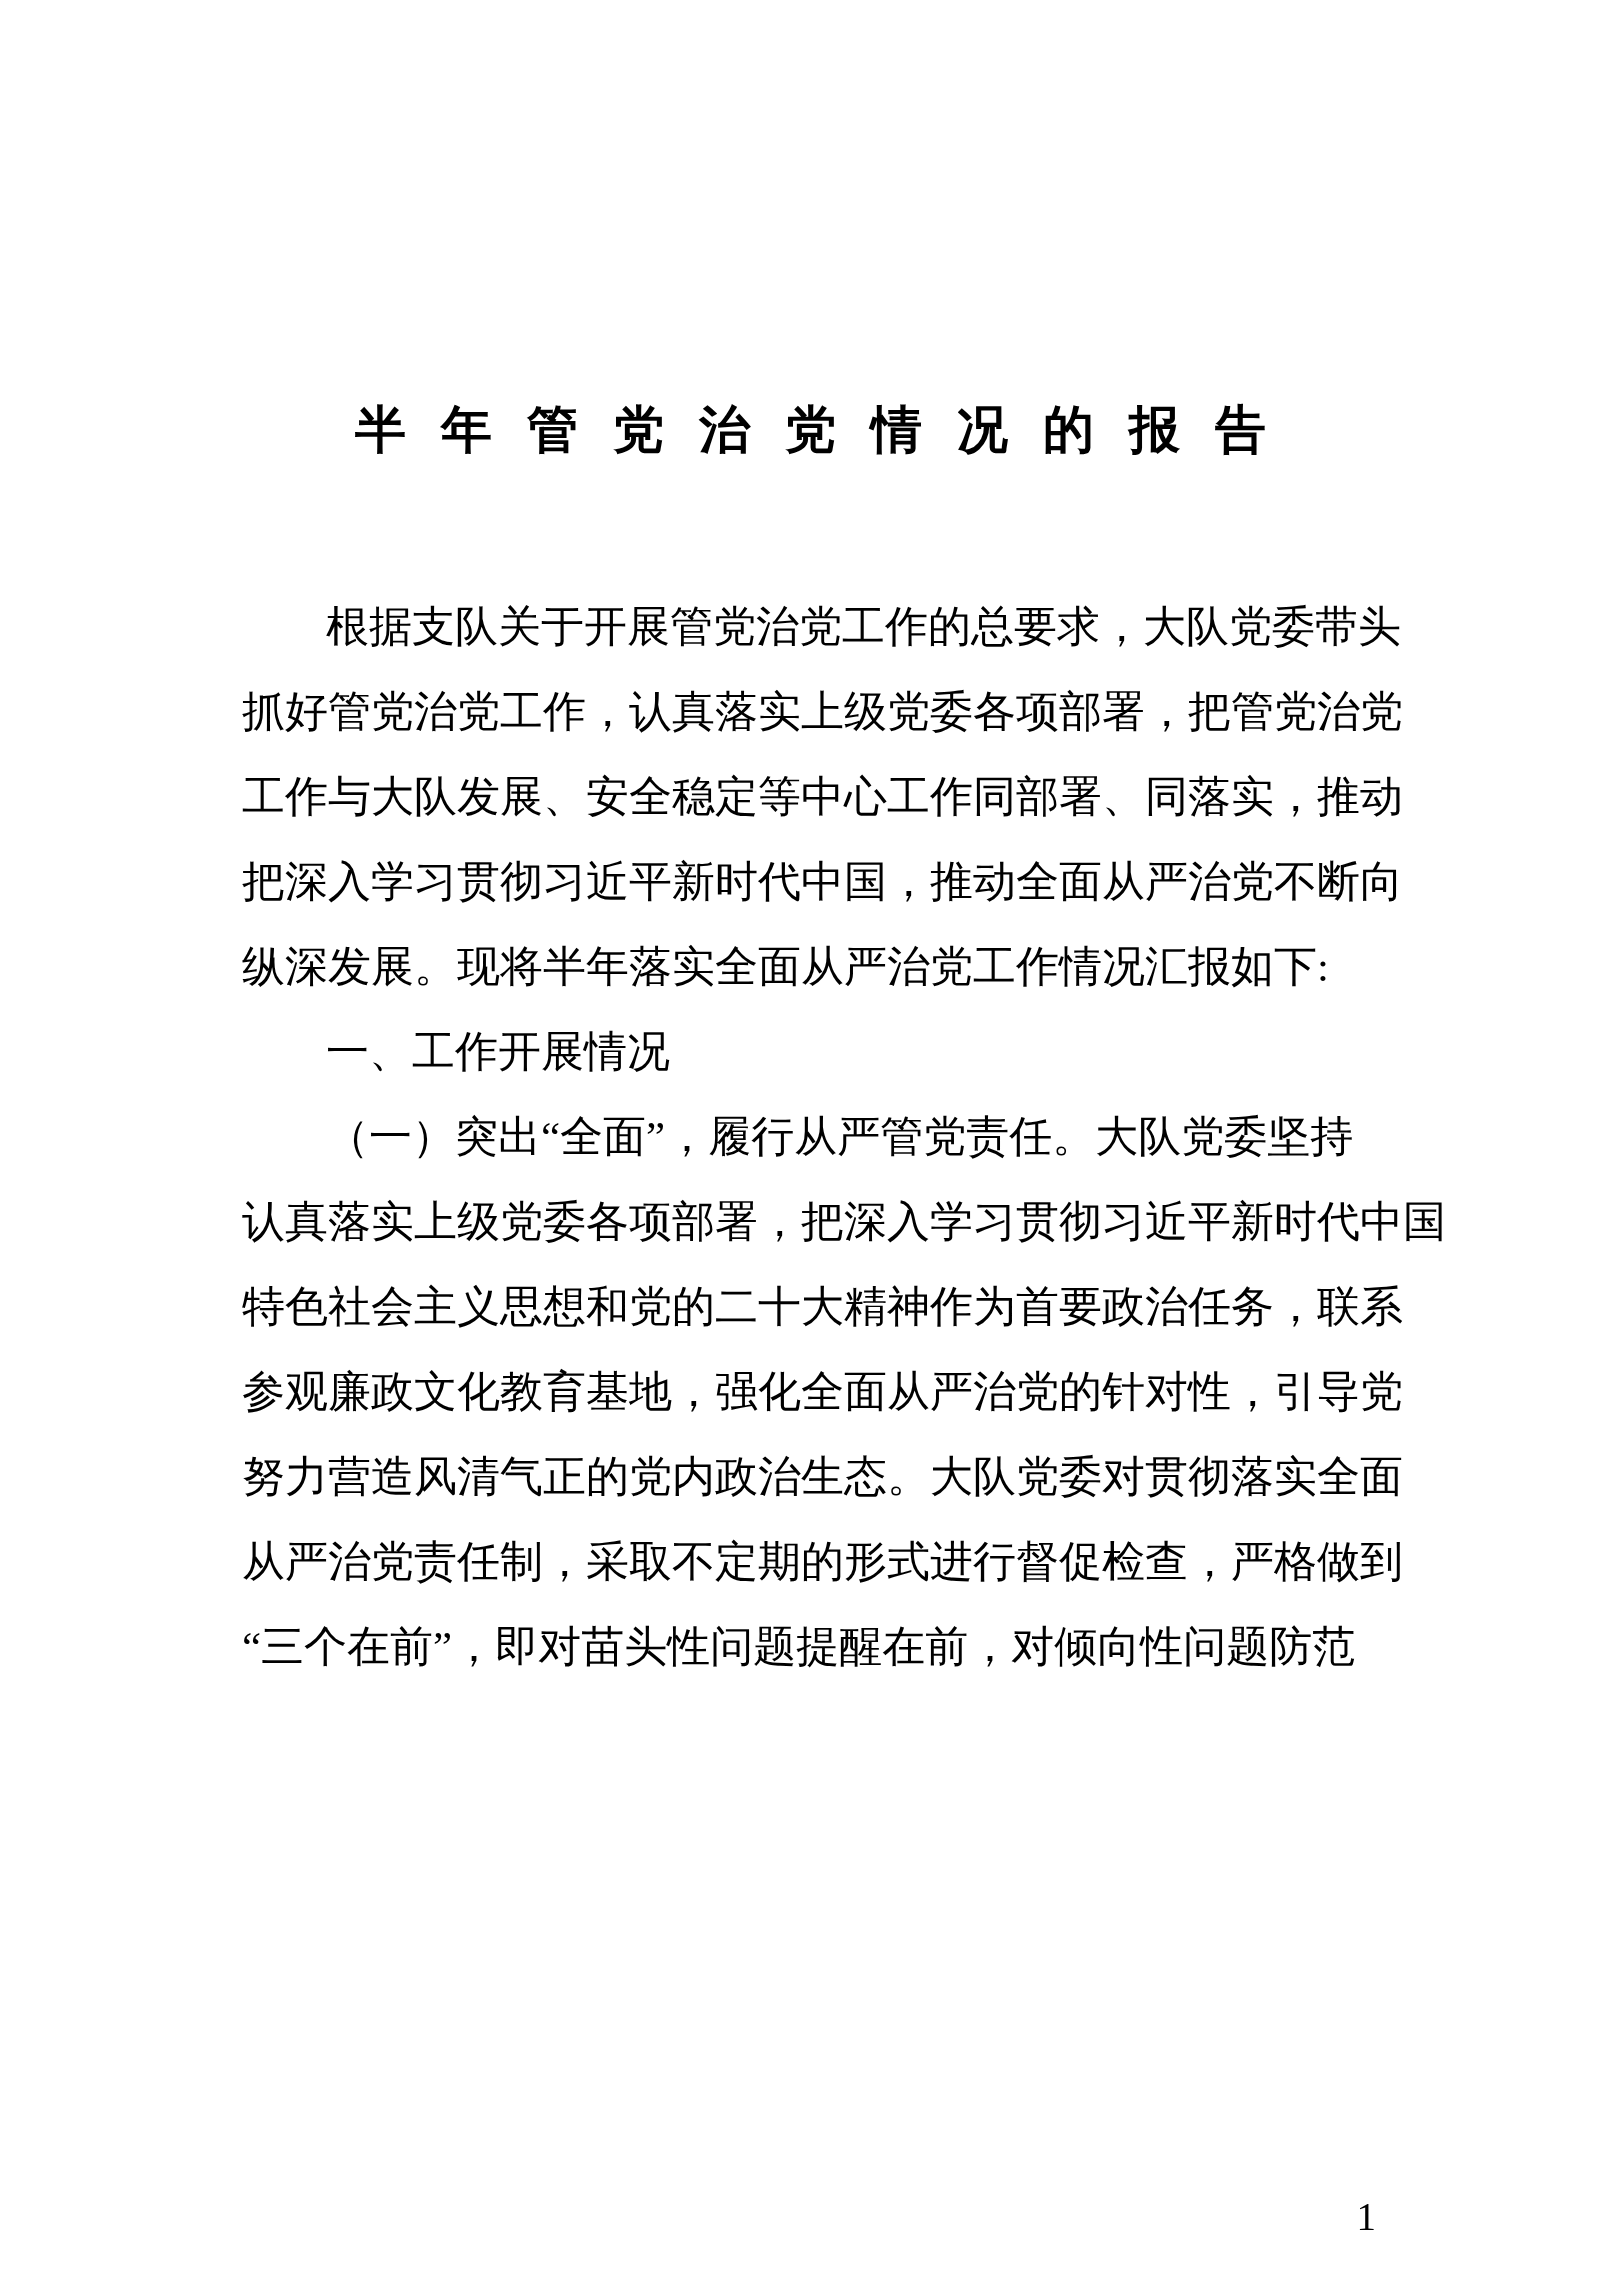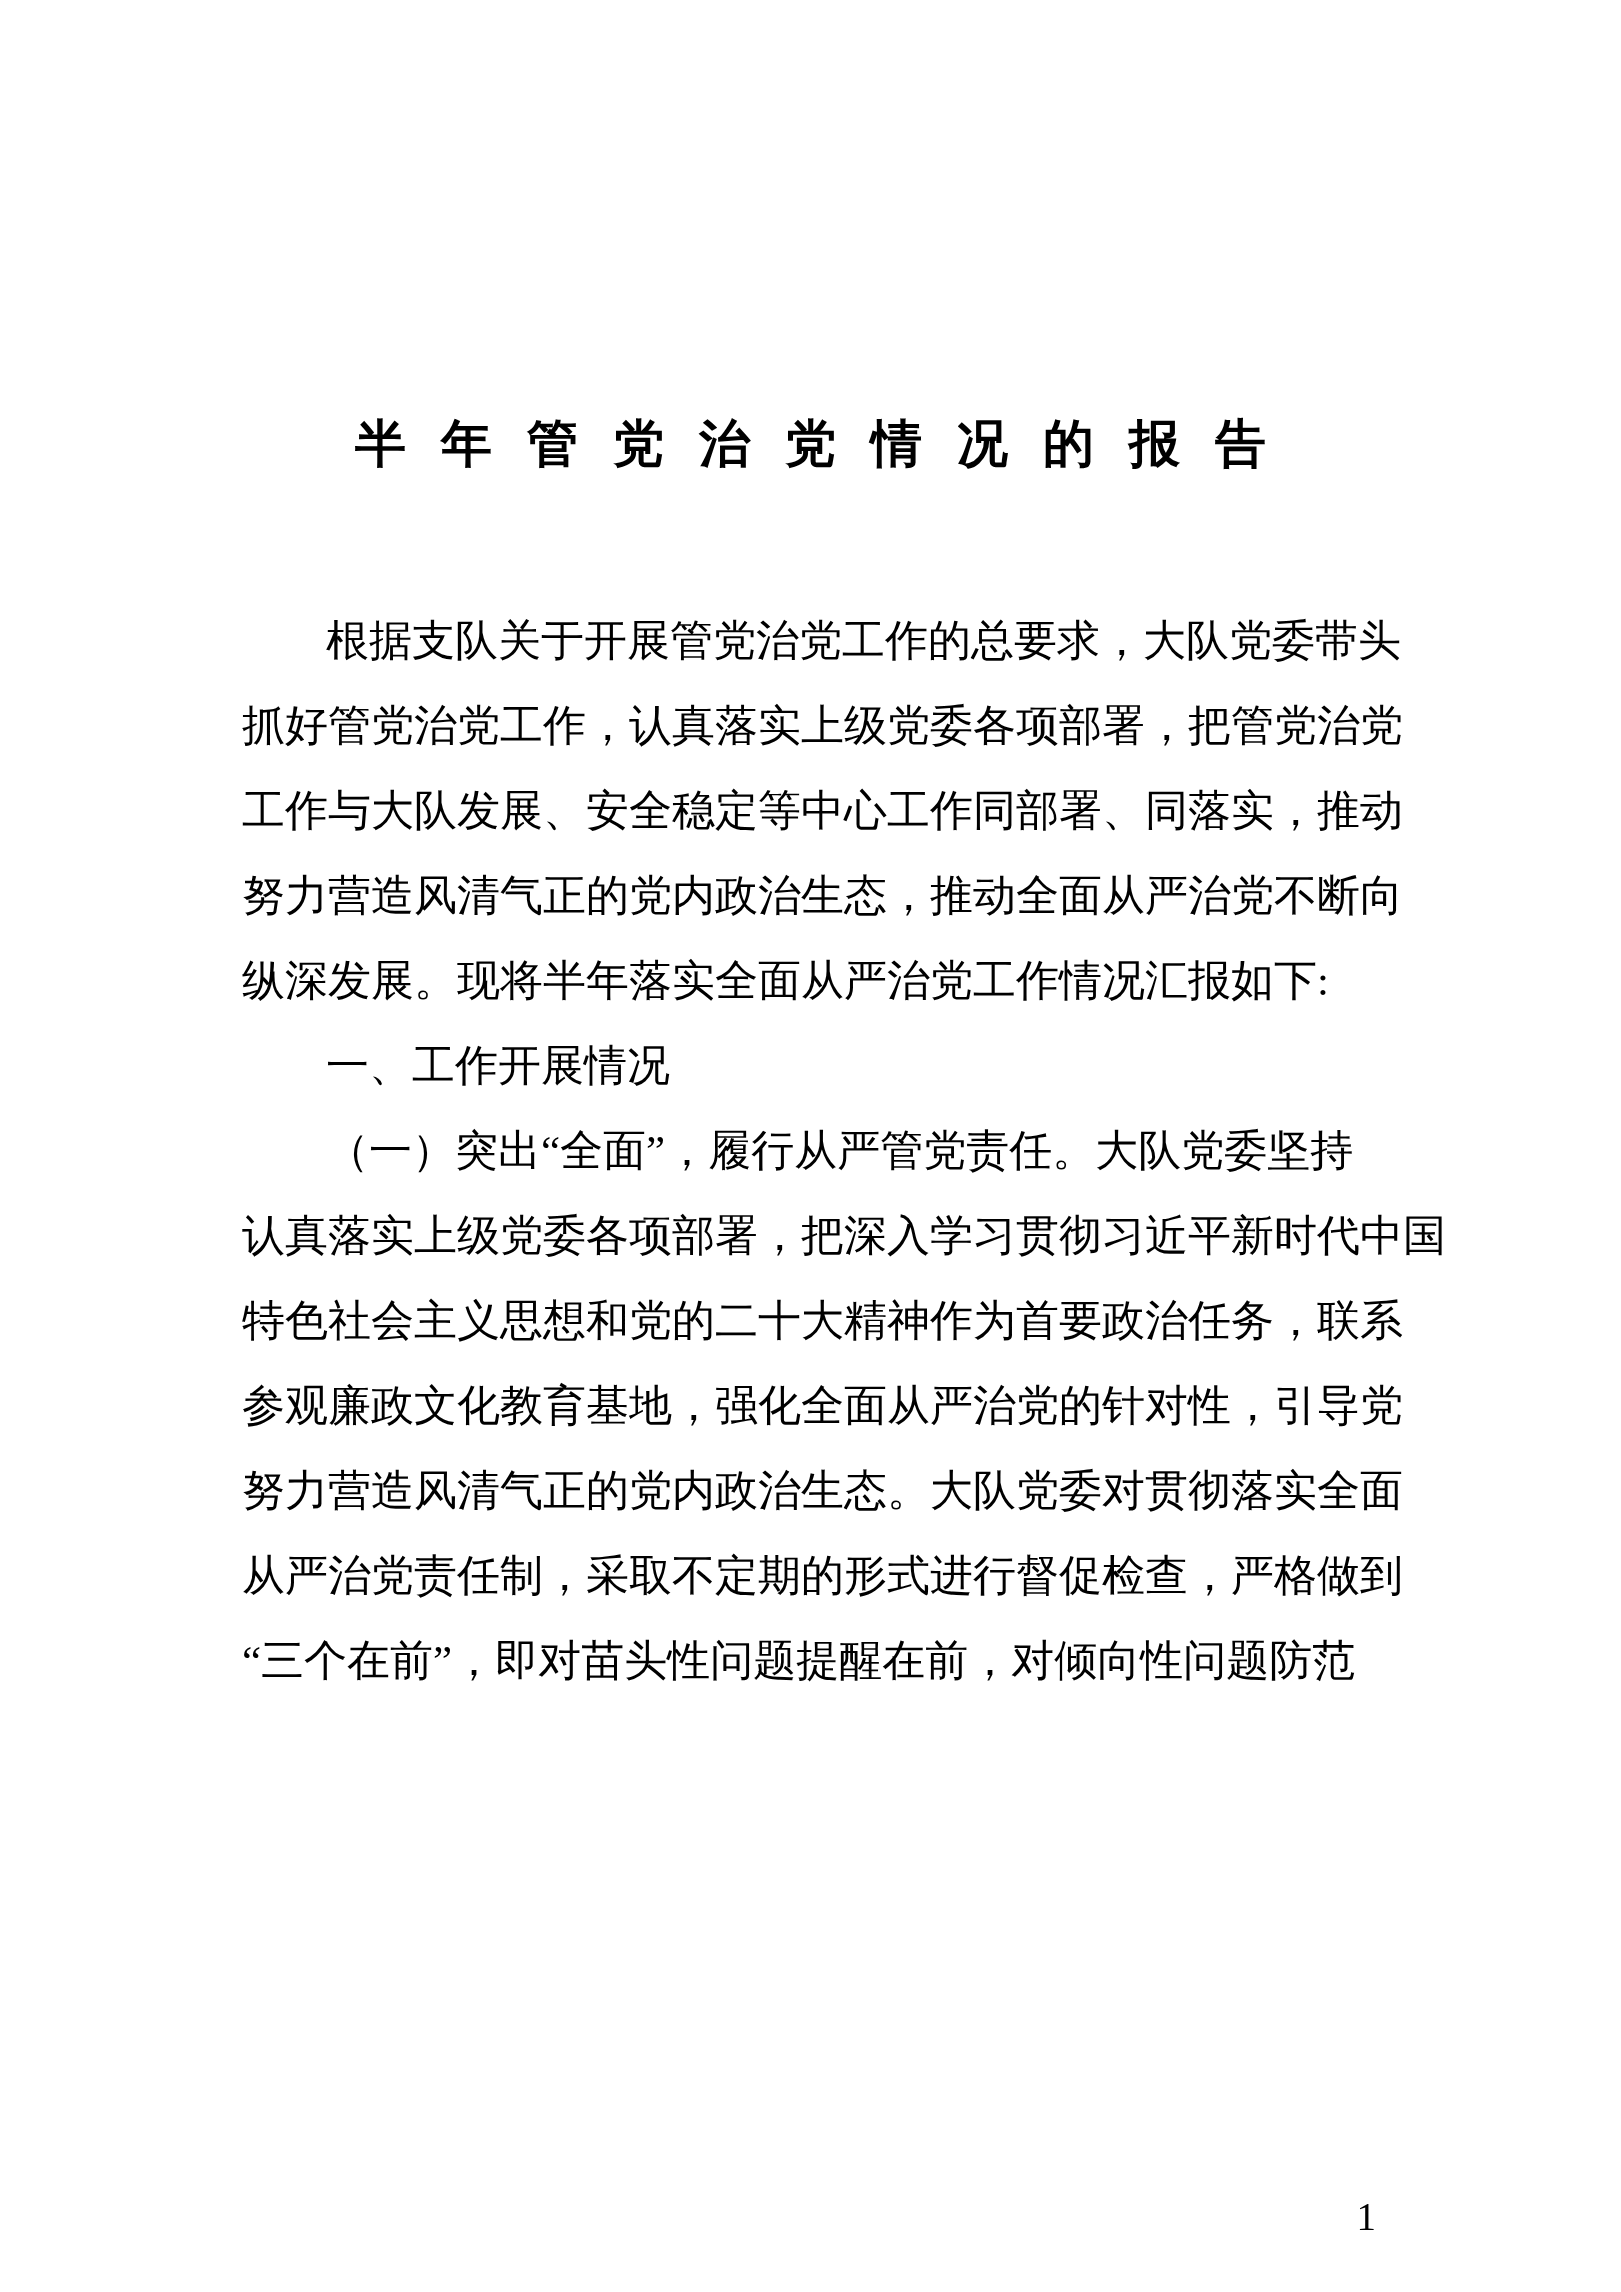--- a/index.html
+++ b/index.html
@@ -10,21 +10,21 @@
   .page {
     position: relative;
     width: 1621px;
     height: 2293px;
     background: #ffffff;
     color: #000000;
     font-family: "Liberation Serif", "DejaVu Serif", serif;
     overflow: hidden;
   }
   .title {
-    margin: 14px;
+    margin: 0;
     padding-top: 400px;
     text-align: center;
     font-size: 51px;
     line-height: 61px;
     font-weight: bold;
     letter-spacing: 35px;
     
     padding-left: 35px;
     white-space: nowrap;
   }
@@ -61,21 +61,21 @@
 
 <div class="page">
 
   <h1 class="title">半年管党治党情况的报告</h1>
 
   <div class="content">
 
     <div class="line first">根据支队关于开展管党治党工作的总要求，大队党委带头</div>
     <div class="line">抓好管党治党工作，认真落实上级党委各项部署，把管党治党</div>
     <div class="line">工作与大队发展、安全稳定等中心工作同部署、同落实，推动</div>
-    <div class="line">努力营造风清气正的党内政治生态，推动全面从严治党不断向</div>
+    <div class="line">把深入学习贯彻习近平新时代中国，推动全面从严治党不断向</div>
     <div class="line">纵深发展。现将半年落实全面从严治党工作情况汇报如下:</div>
 
     <div class="line first heading">一、工作开展情况</div>
 
     <div class="line first">（一）突出“全面”，履行从严管党责任。大队党委坚持</div>
     <div class="line">认真落实上级党委各项部署，把深入学习贯彻习近平新时代中国</div>
     <div class="line">特色社会主义思想和党的二十大精神作为首要政治任务，联系</div>
     <div class="line">参观廉政文化教育基地，强化全面从严治党的针对性，引导党</div>
     <div class="line">努力营造风清气正的党内政治生态。大队党委对贯彻落实全面</div>
     <div class="line">从严治党责任制，采取不定期的形式进行督促检查，严格做到</div>

